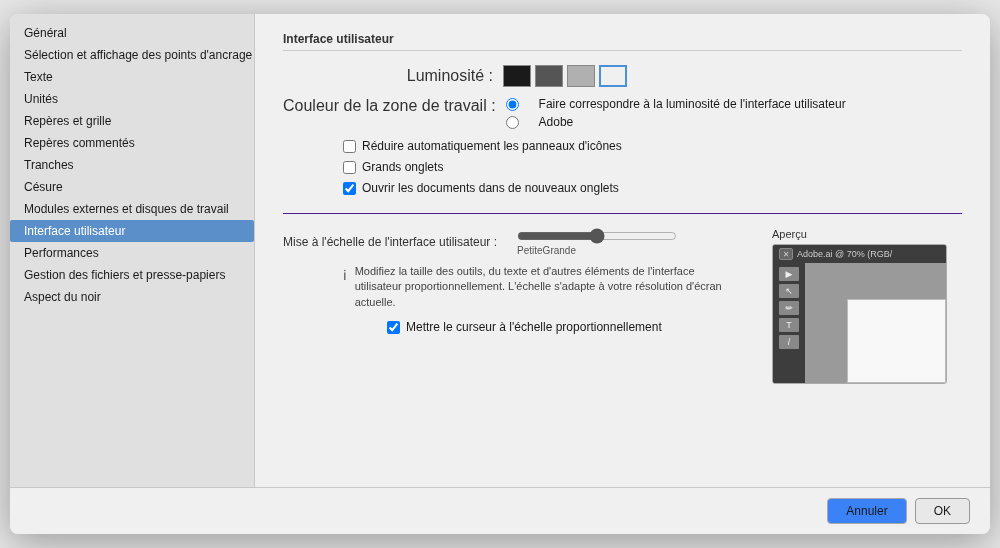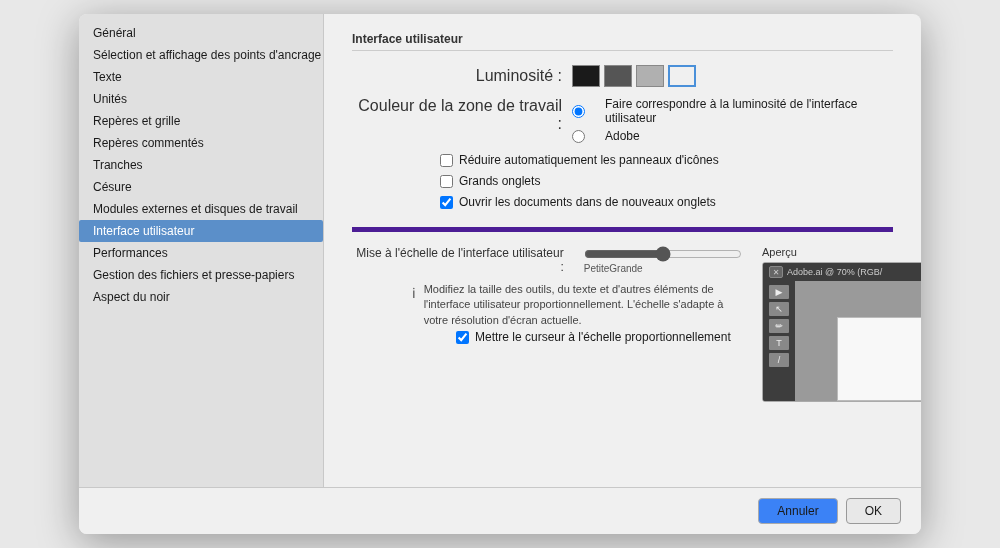--- a/index.html
+++ b/index.html
@@ -7,21 +7,21 @@
       font-family: -apple-system, 'Helvetica Neue', Arial, sans-serif;
       font-size: 12px;
       background: #e8e8e8;
       display: flex;
       align-items: center;
       justify-content: center;
       min-height: 100vh;
       color: #1a1a1a;
     }
     .dialog {
-      width: 842px;
+      width: 980px;
       min-height: 520px;
       background: #f0f0f0;
       border-radius: 8px;
       box-shadow: 0 8px 40px rgba(0,0,0,0.35);
       display: flex;
       flex-direction: column;
       overflow: hidden;
     }
     .dialog-body {
       display: flex;
@@ -108,30 +108,30 @@
       margin: 0;
       cursor: pointer;
     }
     
     .checkbox-row {
       display: flex;
       align-items: center;
       gap: 6px;
       font-size: 12px;
       margin-bottom: 7px;
-      margin-left: 88px;
+      margin-left: 60px;
     }
     .checkbox-row input[type="checkbox"] {
       margin: 0;
       cursor: pointer;
     }
     
     .scale-section {
       margin-top: 18px;
-      border-top: 5px solid #4c1d95;
+      border-top: 1px solid #4c1d95;
       padding-top: 14px;
     }
     .scale-row {
       display: flex;
       align-items: center;
       gap: 10px;
       margin-bottom: 8px;
     }
     .scale-label {
       font-size: 12px;
@@ -373,21 +373,21 @@
                   <span>Grande</span>
                 </div>
               </div>
             </div>
 
             <div class="info-row">
               <span class="info-icon">ℹ</span>
               <span class="info-text">Modifiez la taille des outils, du texte et d'autres éléments de l'interface utilisateur proportionnellement. L'échelle s'adapte à votre résolution d'écran actuelle.</span>
             </div>
 
-            <div class="checkbox-row" style="margin-top:2px; margin-left:60px;padding-left:44px;">
+            <div class="checkbox-row" style="margin-top:10px; margin-left:60px;padding-left:44px;">
               <input type="checkbox" checked="" style="">
               <span>Mettre le curseur à l'échelle proportionnellement</span>
             </div>
           </div>
 
           <div class="scale-right">
             <div class="apercu-label">Aperçu</div>
             <div class="apercu-box">
               <div class="apercu-inner">
                 <div class="apercu-topbar">

